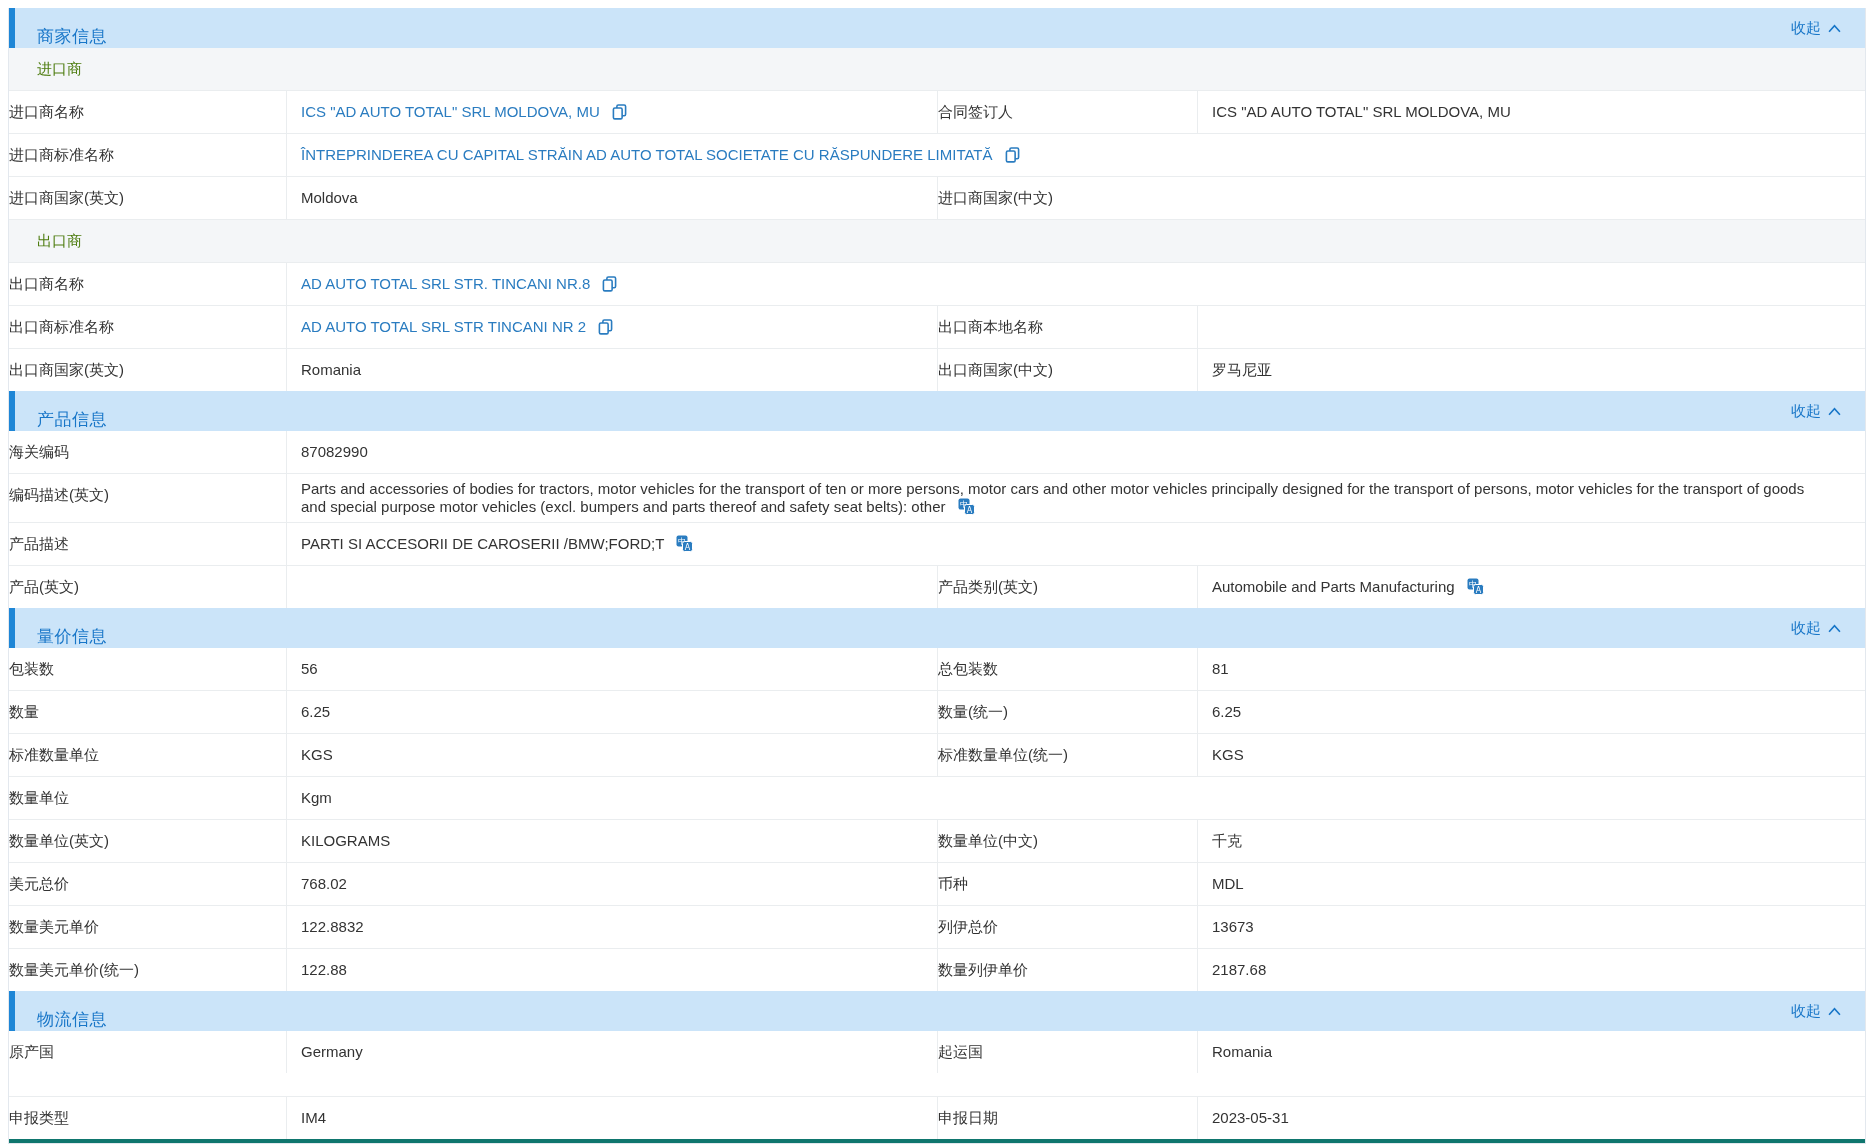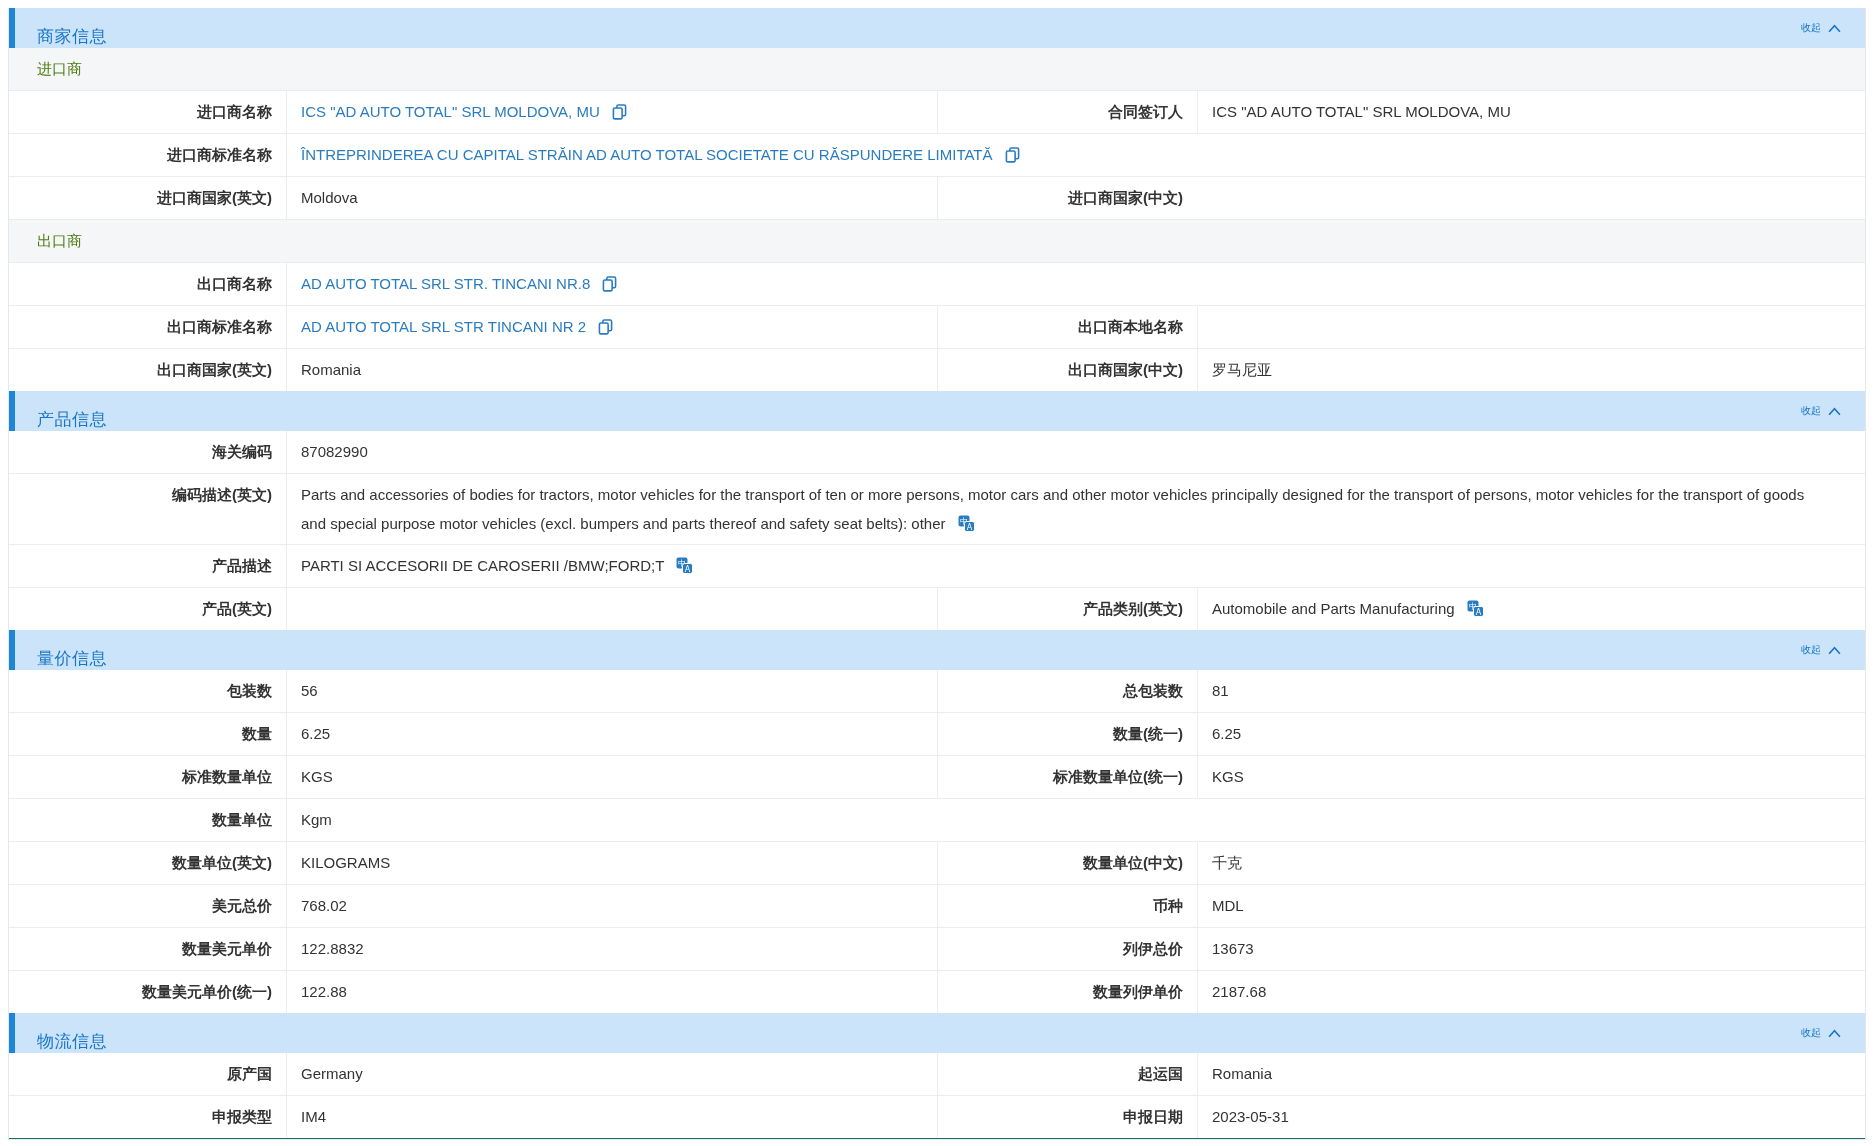--- a/index.html
+++ b/index.html
@@ -20,51 +20,51 @@
   .sec-header {
     display: flex; align-items: center;
     height: 40px;
     background: #cbe4f9;
   }
   .accent { width: 6px; height: 40px; background: #1e86d6; flex: 0 0 6px; }
   .sec-title { color: #1876c8; font-size: 17px; margin-left: 22px; letter-spacing: .5px; margin-top: 16px; }
   .collapse {
     margin-left: auto; margin-right: 24px;
     display: flex; align-items: center; gap: 7px;
-    color: #1876c8; font-size: 10px; cursor: pointer; user-select: none;
+    color: #1876c8; font-size: 15px; cursor: pointer; user-select: none;
   }
   
   .rows > div { border-top: 1px solid #eaedef; }
   .rows > div:first-child { border-top: none; }
-  .sec:last-child .rows > div:last-child { border-bottom: 1px solid #0f766e; }
+  .sec:last-child .rows > div:last-child { border-bottom: 4px solid #0f766e; margin-top: 23px; }
   .sub {
     background: #f4f6f8;
     line-height: 42px; min-height: 42px;
     padding-left: 28px;
     font-size: 15px; color: #4d7c0f;
   }
   .row {
     display: grid;
     grid-template-columns: 277px 651px 260px 1fr;
     min-height: 42px;
     background: #fff;
   }
   .row > div { line-height: 42px; font-size: 15px; }
   .cell.label {
-    text-align: right;
+    text-align: left;
     padding-right: 14px;
-    font-weight: 700;
+    font-weight: 400;
     color: #333;
     white-space: nowrap;
   }
   .cell.value { padding-left: 14px; color: #333; }
   .cell.c2, .cell.c3, .cell.c4 { border-left: 1px solid #eaedef; }
   .row.wide .c2 { grid-column: 2 / 5; }
   .row.tall .c2 {
-    line-height: 29px;
+    line-height: 18px;
     padding-top: 6px; padding-bottom: 6px; padding-right: 60px;
   }
   a.vtext { color: #2a7cc0; text-decoration: none; }
   .vtext { color: inherit; }
   .icon { vertical-align: -3px; margin-left: 8px; cursor: pointer; }
   .chev { display: block; }
 </style>
 </head>
 <body>
 

